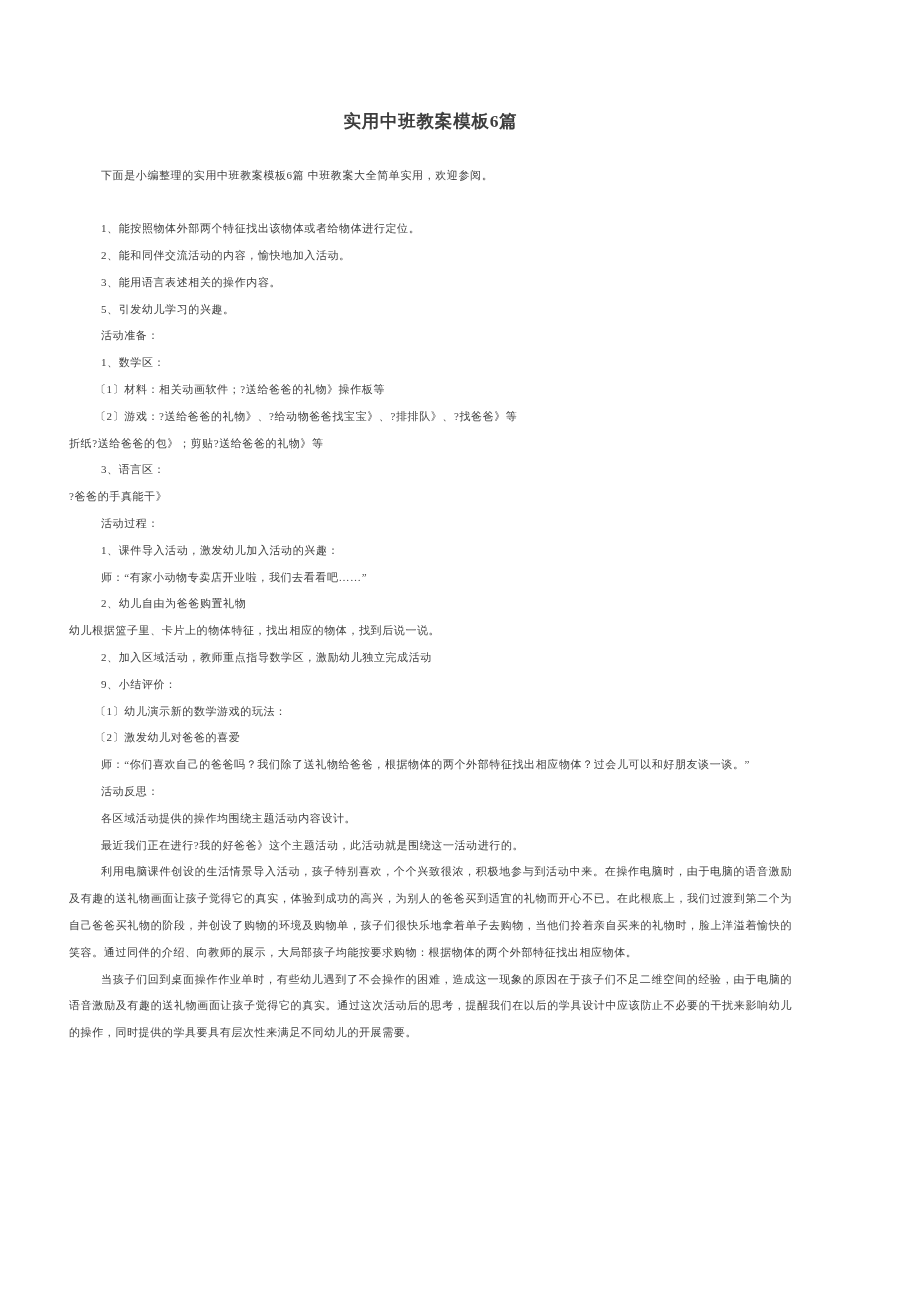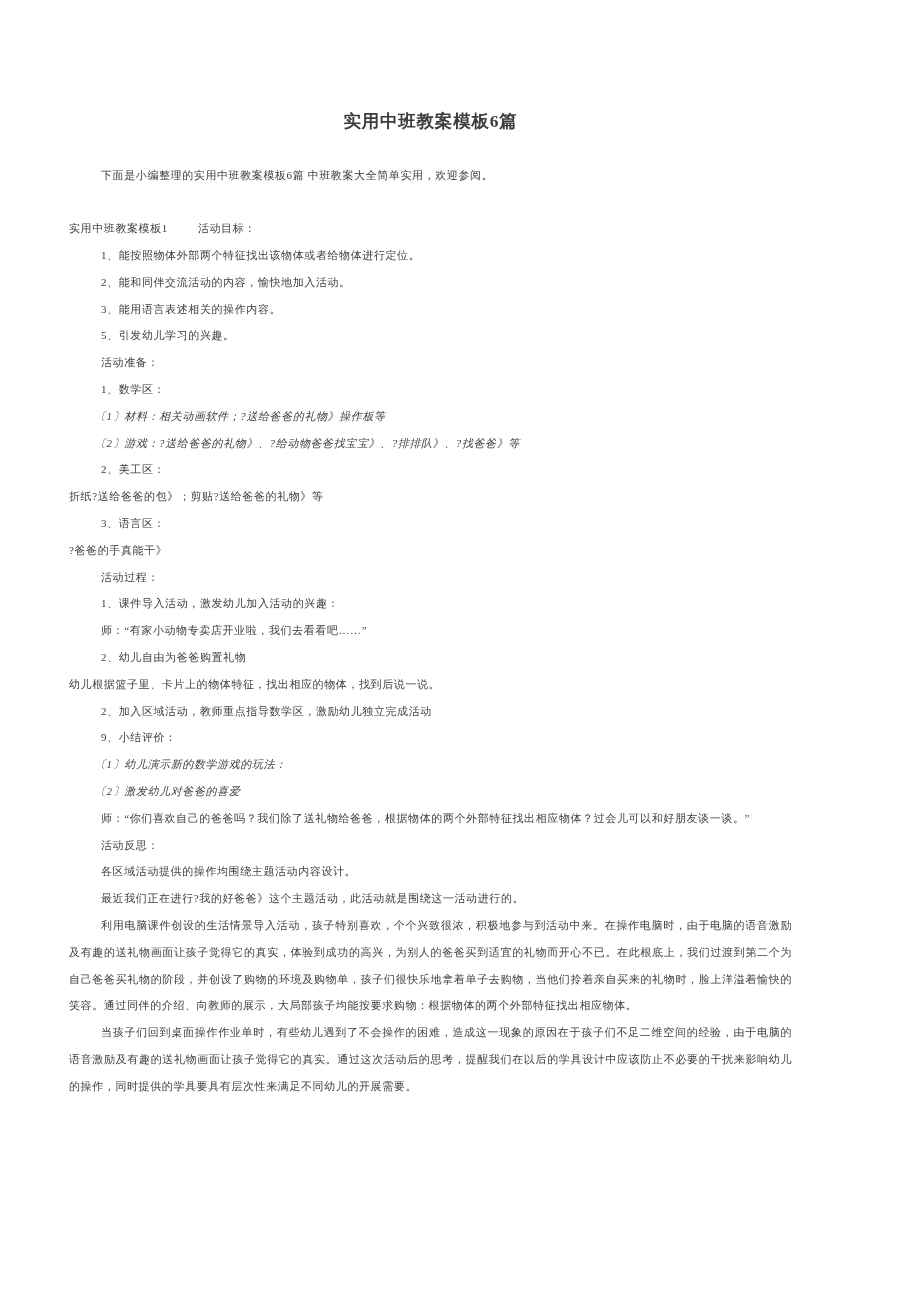--- a/index.html
+++ b/index.html
@@ -35,46 +35,44 @@
     text-align: center;
     margin-bottom: 26.8px; 
     letter-spacing: 0.8px;
   }
   p.intro {
     text-indent: 32px;
     margin-bottom: 26.8px; 
   }
   .sec-line .sec-heading { margin-left: 30px; }
   .indent  { text-indent: 32px; }
-  .bracket { text-indent: 26px; font-style: italic; }
+  .bracket { text-indent: 26px; }
   .flush   { text-indent: 0; }
   .para    { text-indent: 32px; text-align: justify; }
 </style>
 </head>
 <body>
 
 <div class="page">
   <div class="doc">
 
     <h1 class="doc-title">实用中班教案模板6篇</h1>
 
     <p class="intro">下面是小编整理的实用中班教案模板6篇 中班教案大全简单实用，欢迎参阅。</p>
 
-    <p class="sec-line flush"><span>实用中班教案模板1</span><span class="sec-heading">活动目标：</span></p>
 
     <p class="indent">1、能按照物体外部两个特征找出该物体或者给物体进行定位。</p>
     <p class="indent">2、能和同伴交流活动的内容，愉快地加入活动。</p>
     <p class="indent">3、能用语言表述相关的操作内容。</p>
     <p class="indent">5、引发幼儿学习的兴趣。</p>
 
     <p class="indent">活动准备：</p>
     <p class="indent">1、数学区：</p>
     <p class="bracket">〔1〕材料：相关动画软件；?送给爸爸的礼物》操作板等</p>
     <p class="bracket">〔2〕游戏：?送给爸爸的礼物》、?给动物爸爸找宝宝》、?排排队》、?找爸爸》等</p>
-    <p class="indent">2、美工区：</p>
     <p class="flush">折纸?送给爸爸的包》；剪贴?送给爸爸的礼物》等</p>
     <p class="indent">3、语言区：</p>
     <p class="flush">?爸爸的手真能干》</p>
 
     <p class="indent">活动过程：</p>
     <p class="indent">1、课件导入活动，激发幼儿加入活动的兴趣：</p>
     <p class="indent">师：“有家小动物专卖店开业啦，我们去看看吧……”</p>
     <p class="indent">2、幼儿自由为爸爸购置礼物</p>
     <p class="flush">幼儿根据篮子里、卡片上的物体特征，找出相应的物体，找到后说一说。</p>
     <p class="indent">2、加入区域活动，教师重点指导数学区，激励幼儿独立完成活动</p>

